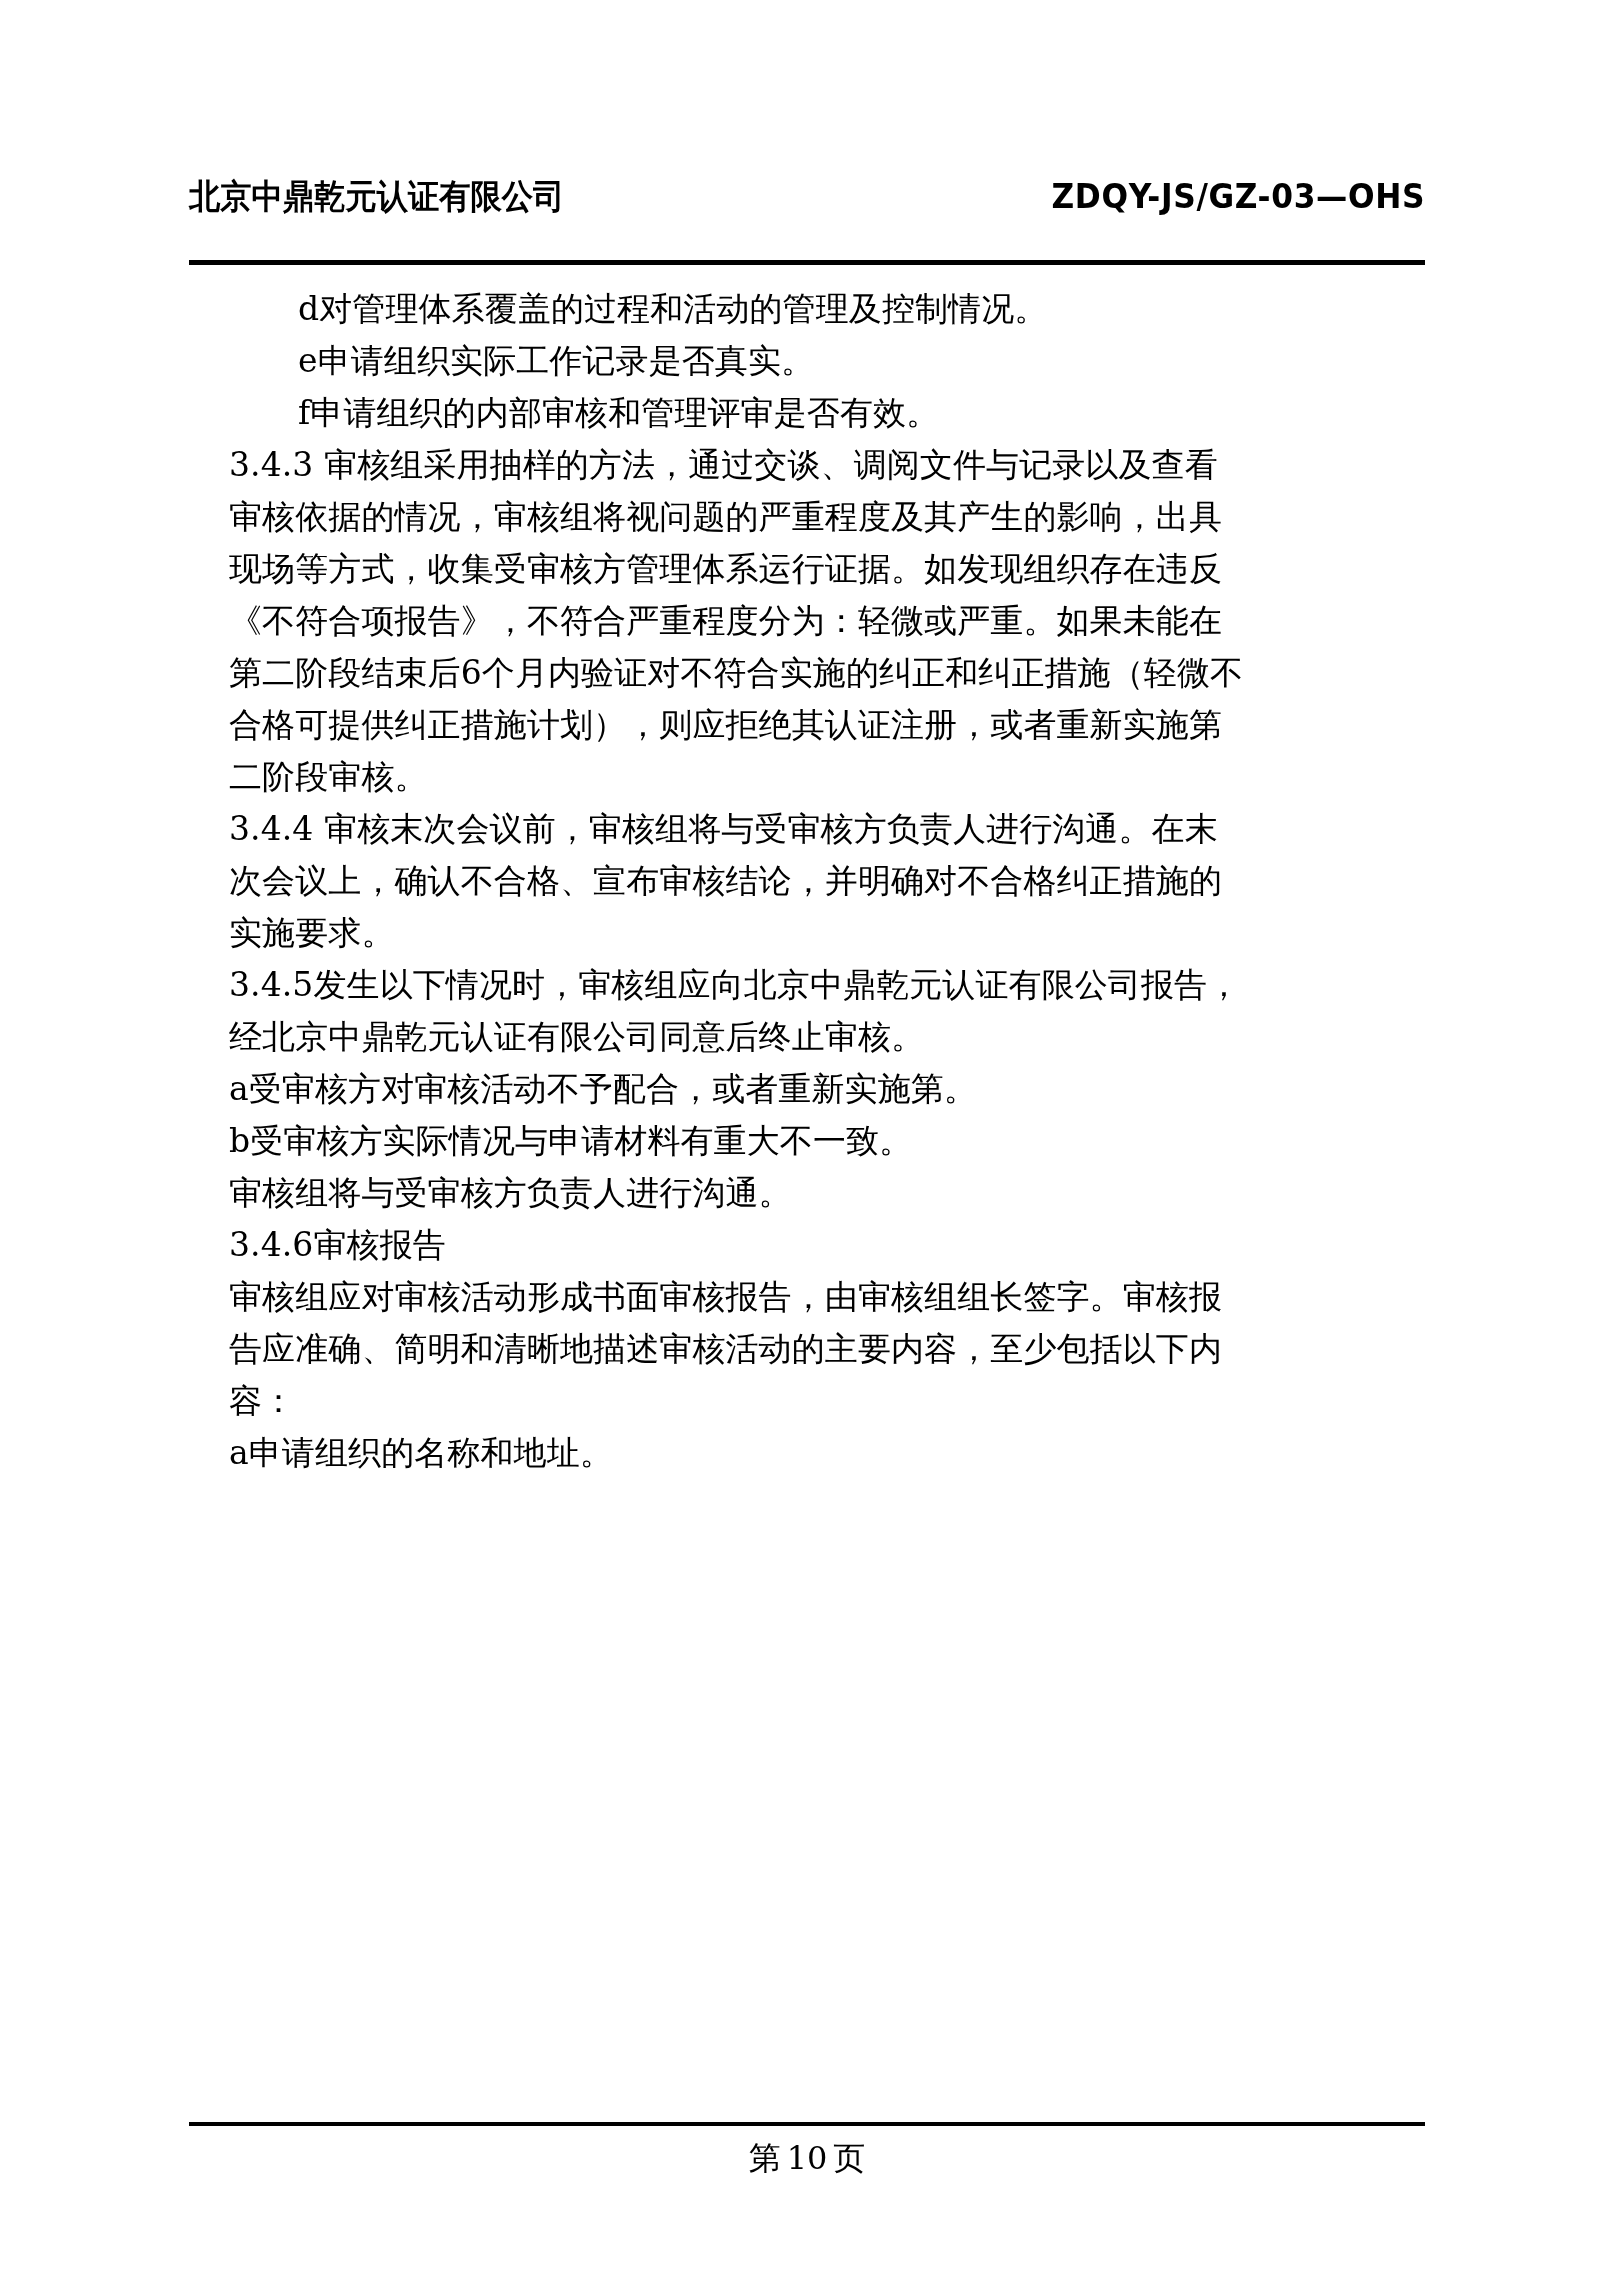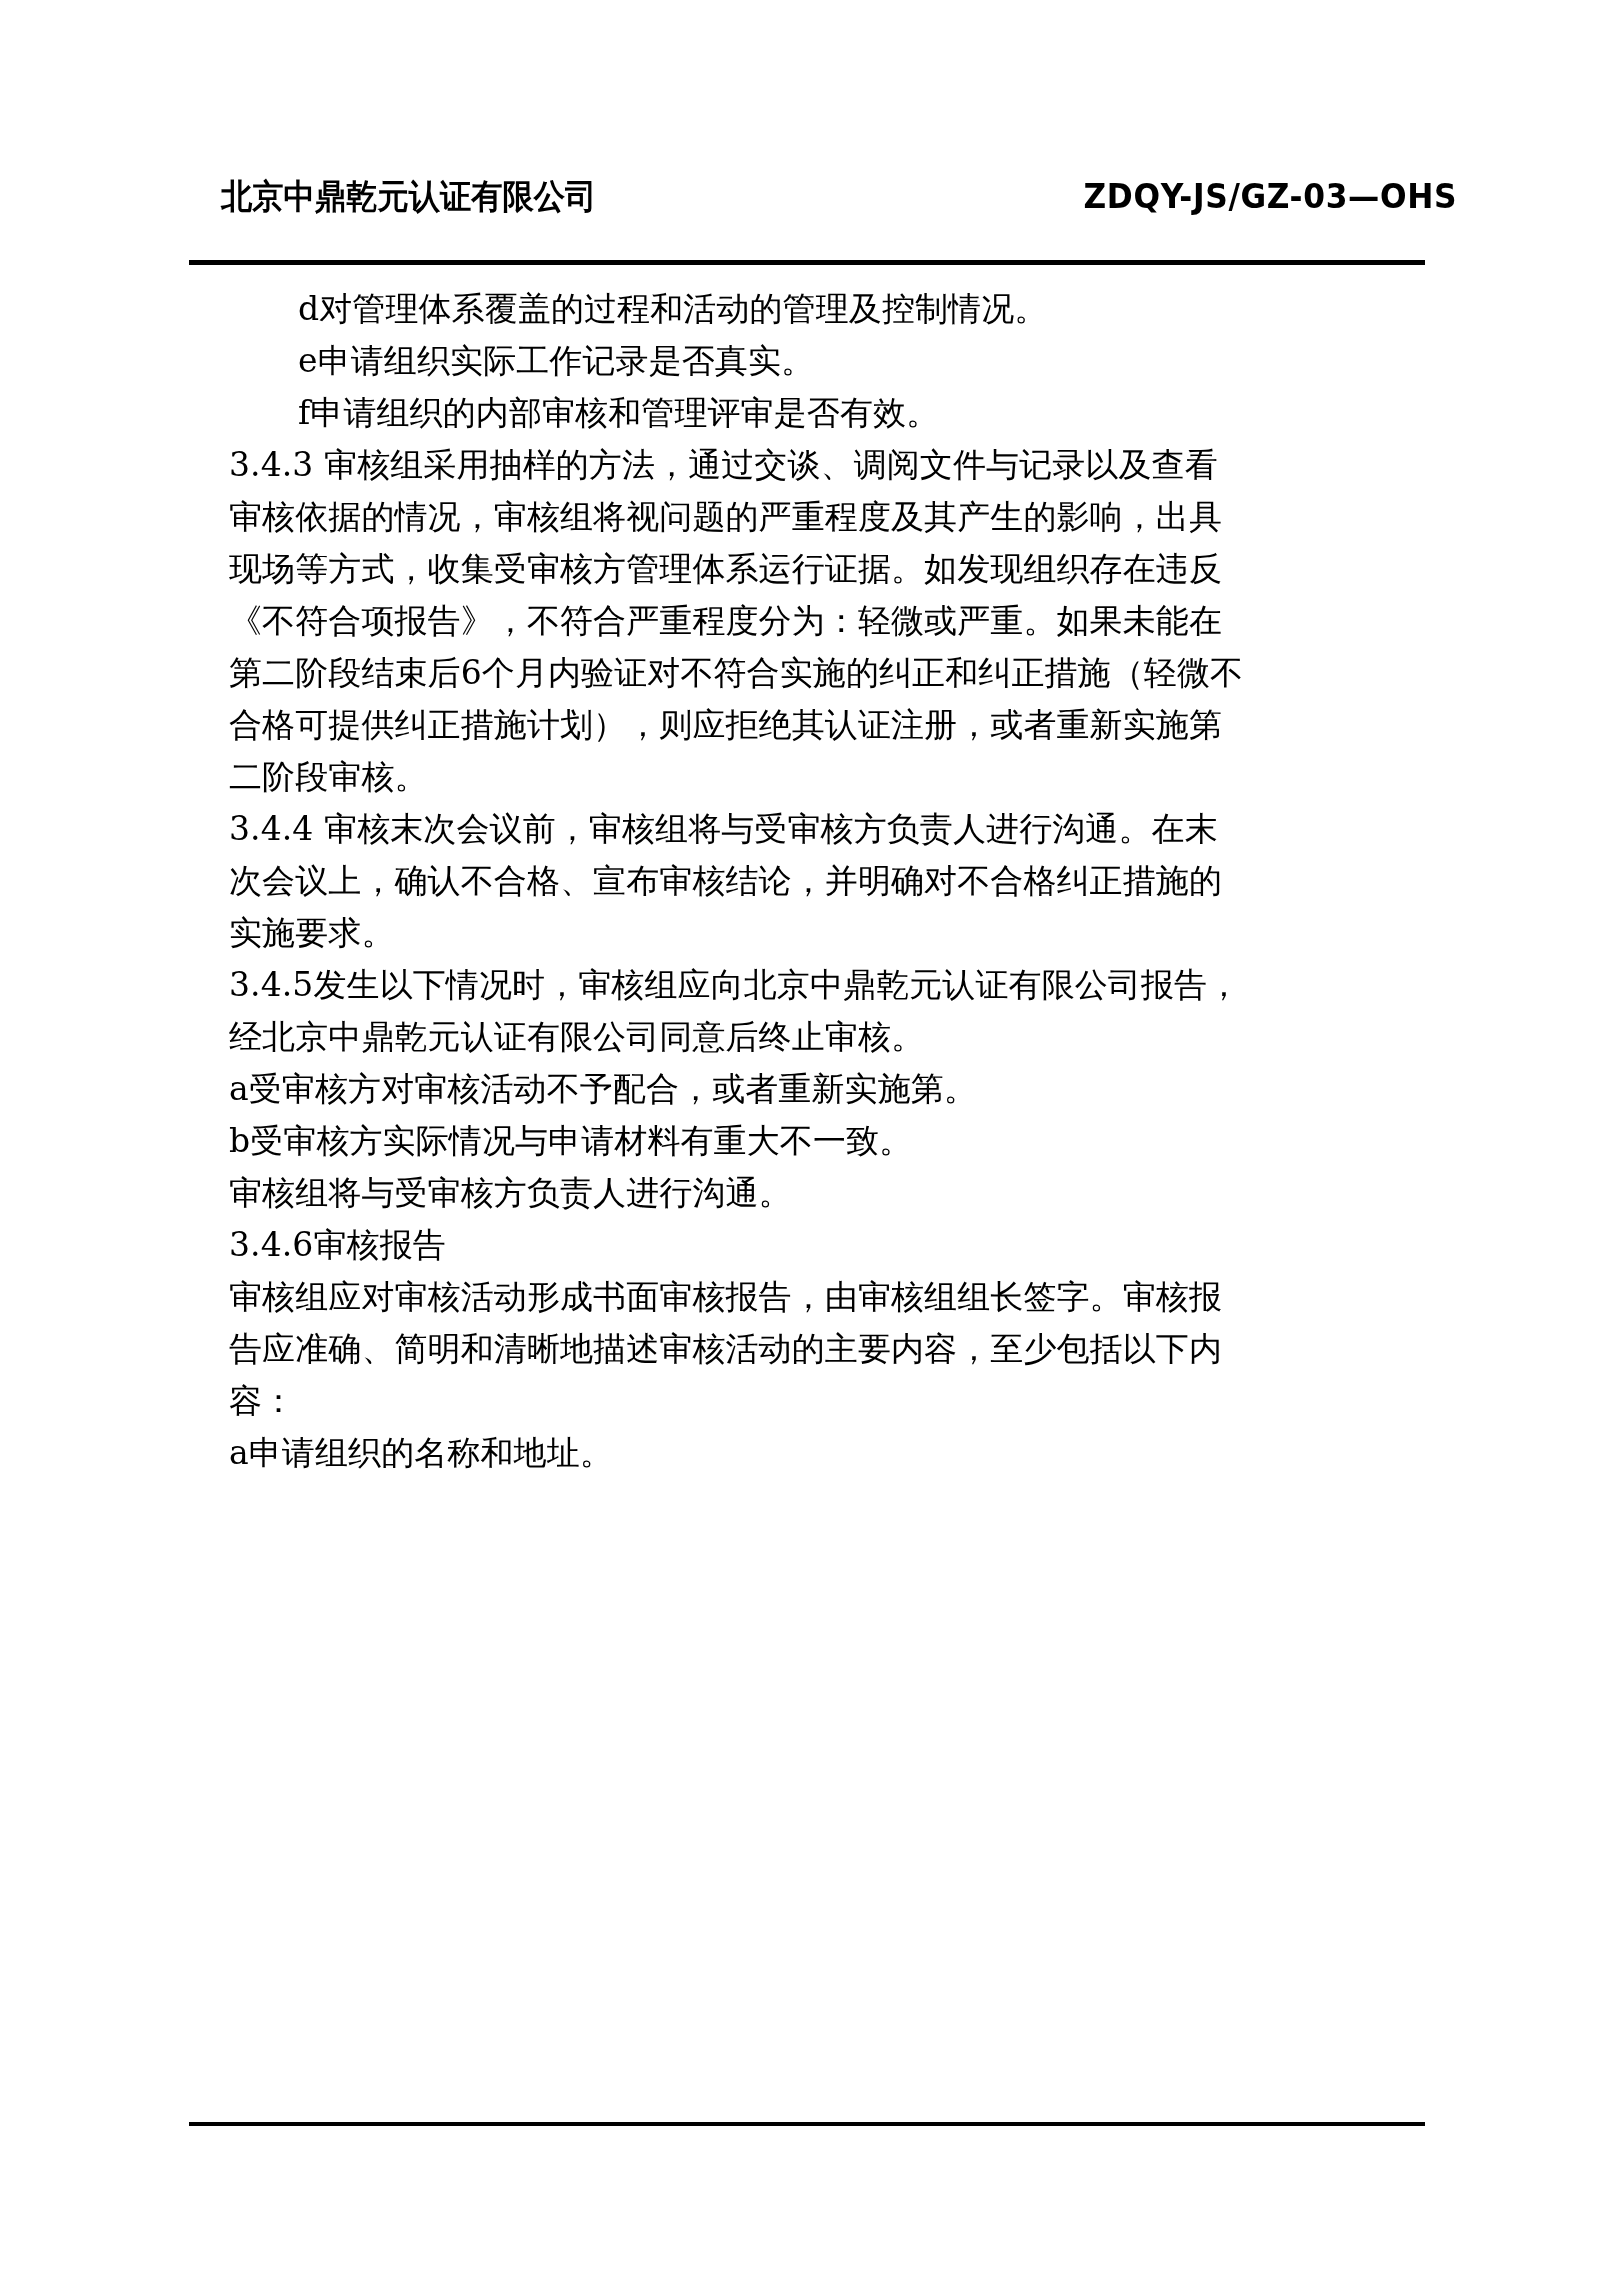--- a/index.html
+++ b/index.html
@@ -25,21 +25,20 @@
 
   
   .header {
     position: absolute;
     left: 189px;
     top: 179px;
     width: 1236px;
     display: flex;
     align-items: flex-end;
     justify-content: space-between;
-    margin-left: 32px;
   }
   .header-left,
   .header-right {
     font-family: "DejaVu Sans", "Liberation Sans", sans-serif;
     font-weight: 700;
     font-size: 34px;
     line-height: 1.05;
     letter-spacing: 0px;
     white-space: nowrap;
     transform: scaleX(0.92);
@@ -136,15 +135,18 @@
       <div class="line">审核组将与受审核方负责人进行沟通。</div>
       <div class="line">3.4.6审核报告</div>
       <div class="line">审核组应对审核活动形成书面审核报告，由审核组组长签字。审核报</div>
       <div class="line">告应准确、简明和清晰地描述审核活动的主要内容，至少包括以下内</div>
       <div class="line">容：</div>
       <div class="line">a申请组织的名称和地址。</div>
     </div>
 
   <div class="footer-rule"></div>
 
+  <div class="footer">
+    <span>第</span><span class="pnum">10</span><span>页</span>
+  </div>
 
 </div>
 
 
 </body></html>

